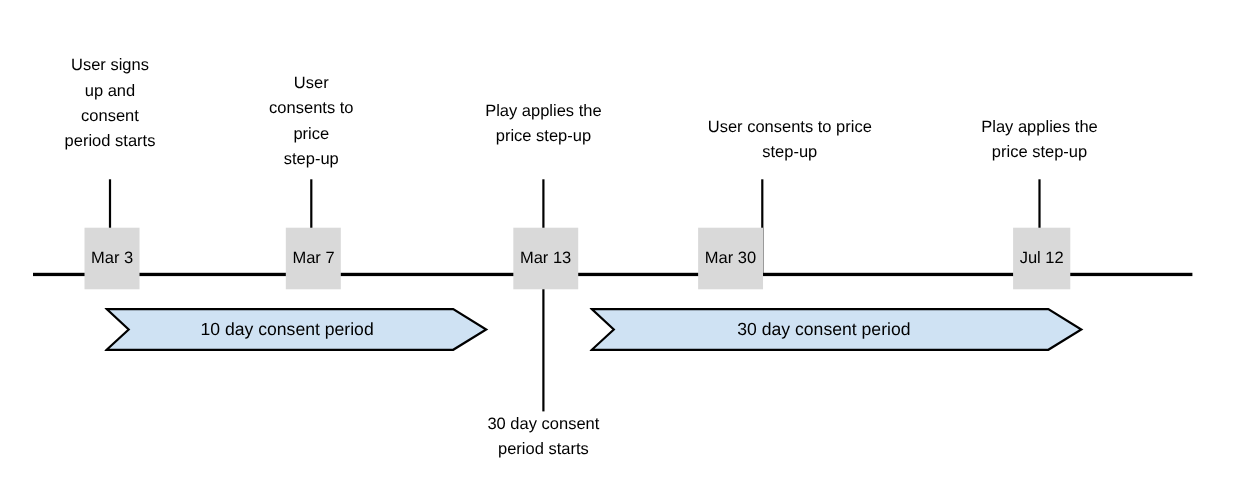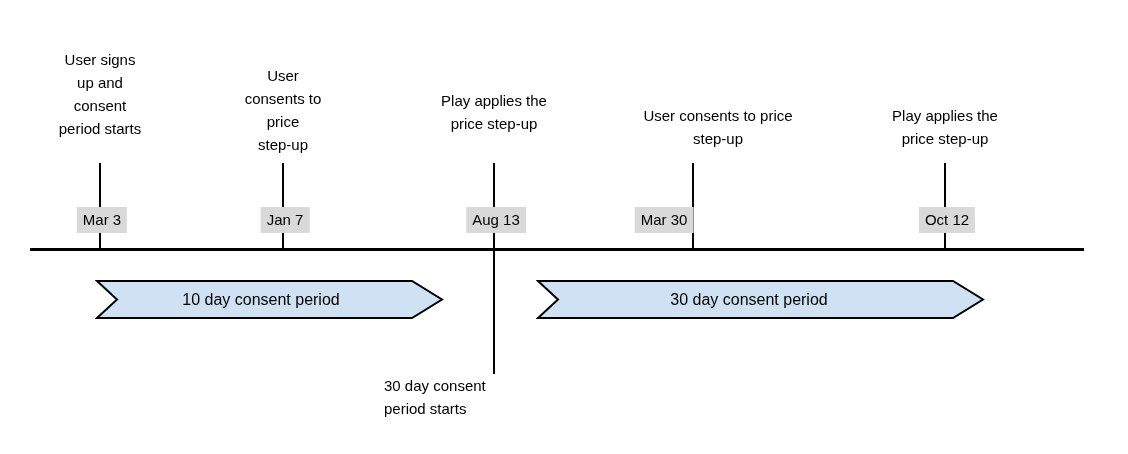--- a/index.html
+++ b/index.html
@@ -49,29 +49,30 @@
     z-index: 2;
   }
   
   .date-badge {
     position: absolute;
     top: 207px;
     transform: translateX(-50%);
     background: #d9d9d9;
     font-size: 15px;
     line-height: 20px;
-    padding: 3px 6px;
+    padding: 18px 6px;
     white-space: nowrap;
     z-index: 3;
   }
   
   .below-note {
     position: absolute;
     width: 220px;
     transform: translateX(-50%);
+    text-align: center;
     font-size: 15px;
     line-height: 23px;
     white-space: pre-line;
     z-index: 2;
   }
   
   .banner {
     position: absolute;
     top: 279px;
     z-index: 2;
@@ -97,44 +98,44 @@
     <div class="tick short" style="left:99px"></div>
     <div class="date-badge" style="left:102px">Mar 3</div>
   </div>
 
   <div class="event">
     <div class="evt-label" style="left:283px; top:64px">User
 consents to
 price
 step-up</div>
     <div class="tick short" style="left:282px"></div>
-    <div class="date-badge" style="left:285px">Jan 7</div>
+    <div class="date-badge" style="left:285px">Mar 7</div>
   </div>
 
   <div class="event">
     <div class="evt-label" style="left:494px; top:89px">Play applies the
 price step-up</div>
     <div class="tick long" style="left:493px"></div>
-    <div class="date-badge" style="left:496px">Aug 13</div>
+    <div class="date-badge" style="left:496px">Mar 13</div>
     <div class="below-note" style="left:494px; top:374px">30 day consent
 period starts</div>
   </div>
 
   <div class="event">
     <div class="evt-label" style="left:718px; top:104px">User consents to price
 step-up</div>
     <div class="tick short" style="left:692px"></div>
     <div class="date-badge" style="left:664px">Mar 30</div>
   </div>
 
   <div class="event">
     <div class="evt-label" style="left:945px; top:104px">Play applies the
 price step-up</div>
     <div class="tick short" style="left:944px"></div>
-    <div class="date-badge" style="left:947px">Oct 12</div>
+    <div class="date-badge" style="left:947px">Jul 12</div>
   </div>
 
   <svg class="banner" style="left:95px" width="350" height="41" viewBox="0 0 350 41">
     <path d="M 2 2 L 317 2 L 347 20.5 L 317 39 L 2 39 L 22 20.5 Z" fill="#cfe2f3" stroke="#000000" stroke-width="2" stroke-linejoin="miter"></path>
     <text x="166" y="26" text-anchor="middle">10 day consent period</text>
   </svg>
 
   <svg class="banner" style="left:536px" width="450" height="41" viewBox="0 0 450 41">
     <path d="M 2 2 L 417 2 L 447 20.5 L 417 39 L 2 39 L 22 20.5 Z" fill="#cfe2f3" stroke="#000000" stroke-width="2" stroke-linejoin="miter"></path>
     <text x="213" y="26" text-anchor="middle">30 day consent period</text>

